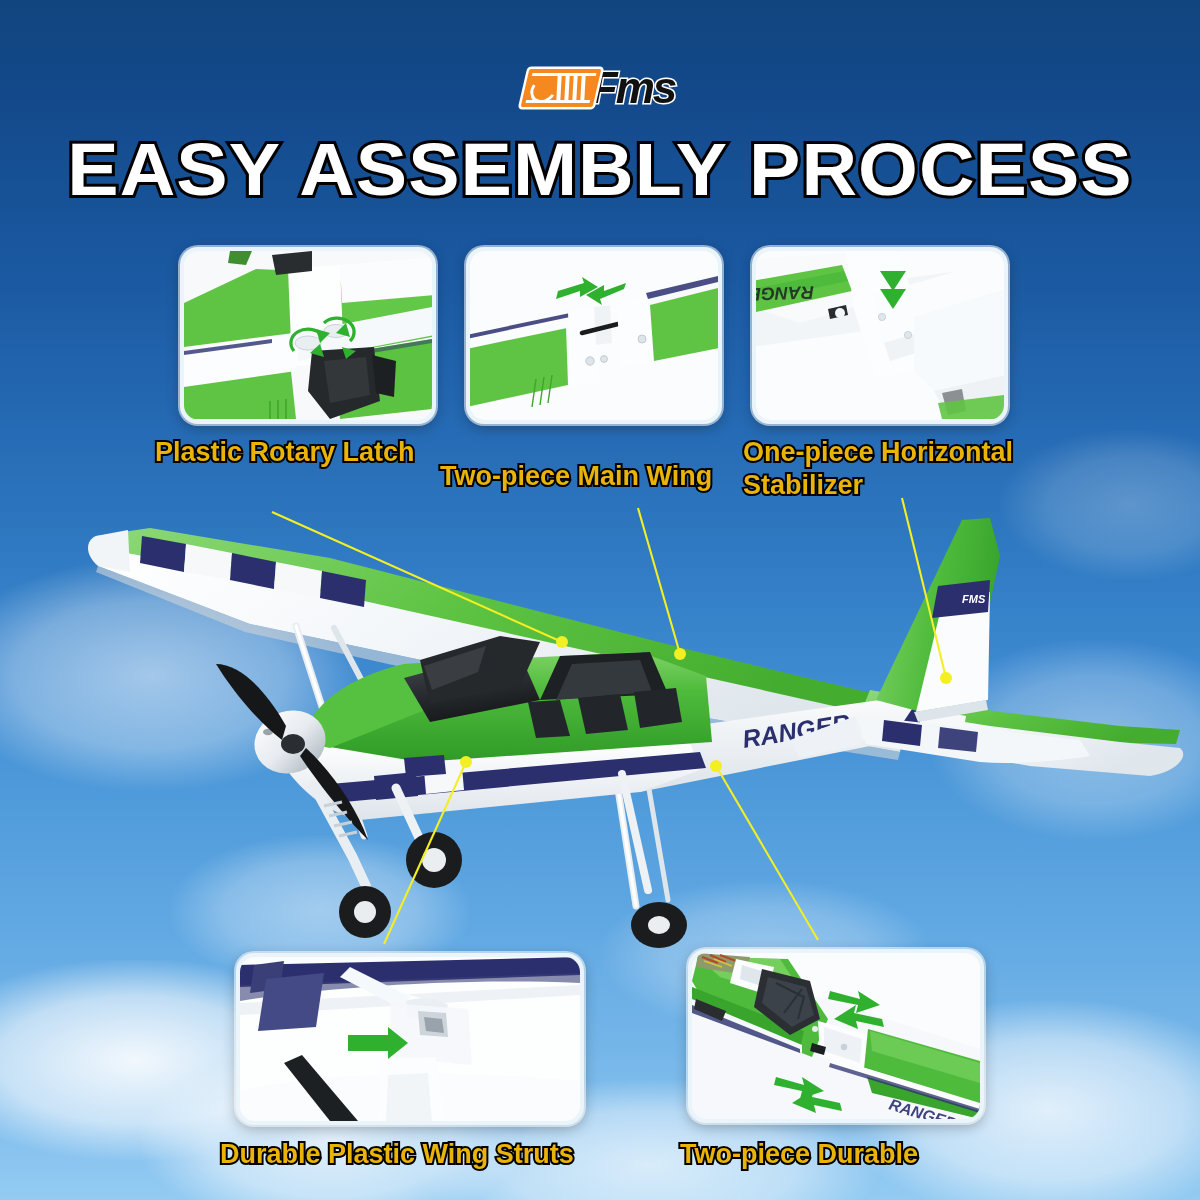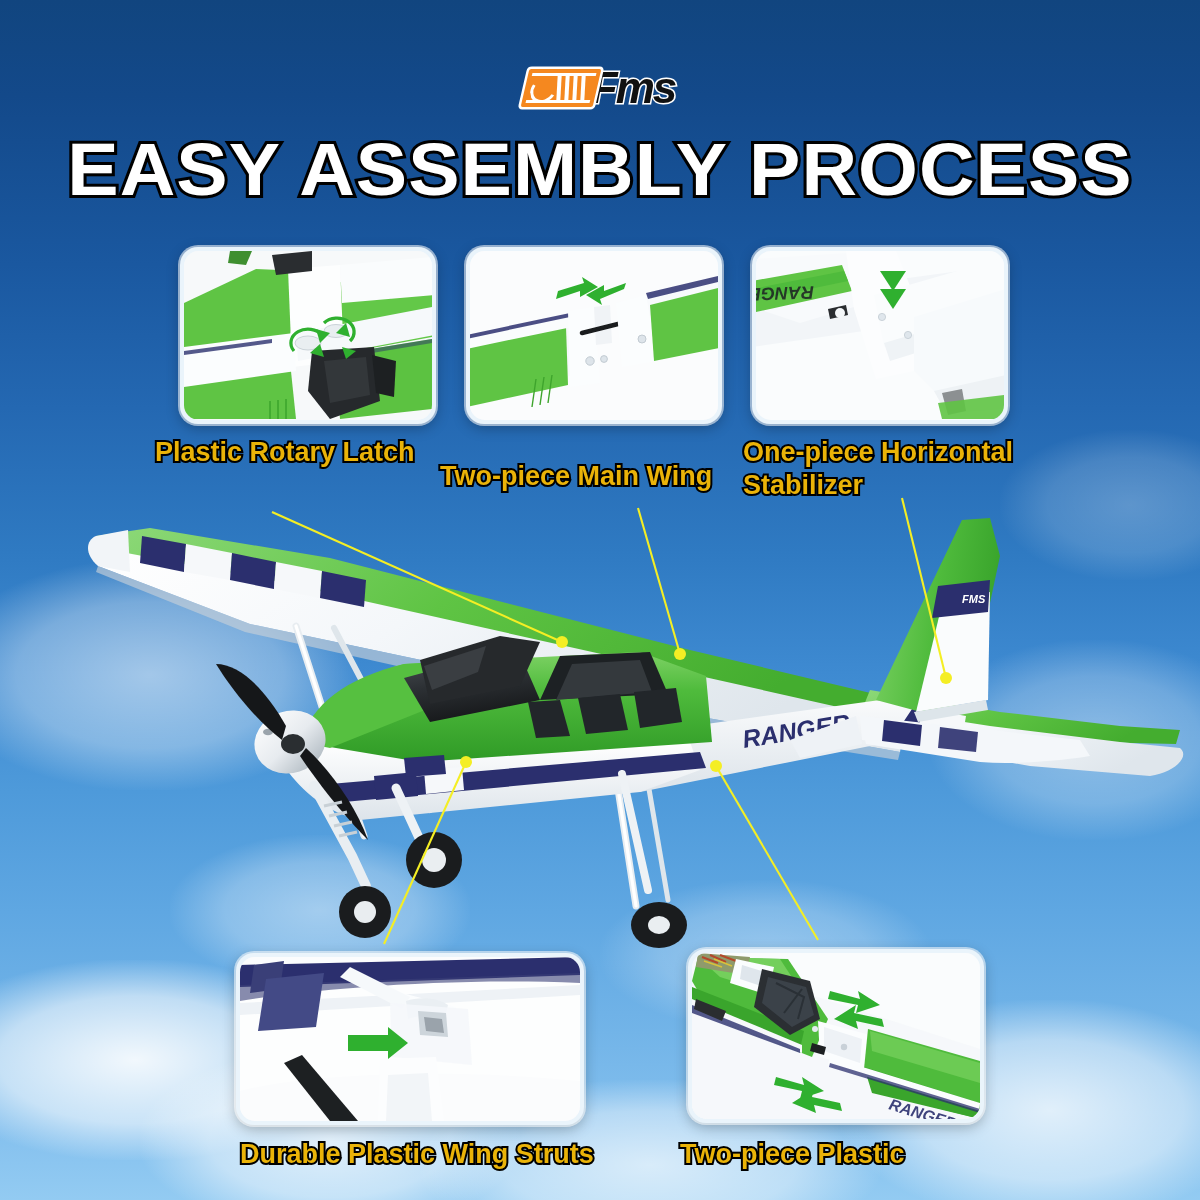--- a/index.html
+++ b/index.html
@@ -114,21 +114,21 @@
     font-size:27px; font-weight:bold;
     color:#eab308;
     -webkit-text-stroke:4px #000;
     paint-order:stroke fill;
     line-height:1.22;
     text-shadow:0 2px 0 rgba(0,0,0,.3);
   }
   #cap1 { left:155px; top:436px; width:310px; }
   #cap2 { left:440px; top:460px; width:310px; }
   #cap3 { left:726px; top:436px; width:310px;margin-left:17px; }
-  #cap4 { left:240px; top:1138px; width:360px; }
+  #cap4 { left:220px; top:1138px; width:360px; }
   #cap5 { left:680px; top:1138px; width:312px; }
 
   
   #pointers { position:absolute; inset:0; pointer-events:none; }
 
   
   #plane { position:absolute; left:0; top:0; width:1200px; height:1200px; }
 </style>
 </head>
 <body>
@@ -508,13 +508,13 @@
         <path d="M148,150 L120,144 L122,136 L100,150 L124,160 L122,152 L150,158 Z"></path>
       </g>
     </svg>
   </div>
 </div>
 
 <div class="caption" id="cap1">Plastic Rotary Latch</div>
 <div class="caption" id="cap2">Two-piece Main Wing</div>
 <div class="caption" id="cap3">One-piece Horizontal Stabilizer</div>
 <div class="caption" id="cap4">Durable Plastic Wing Struts</div>
-<div class="caption" id="cap5">Two-piece Plastic</div>
+<div class="caption" id="cap5">Two-piece Durable</div>
 
 </body></html>

